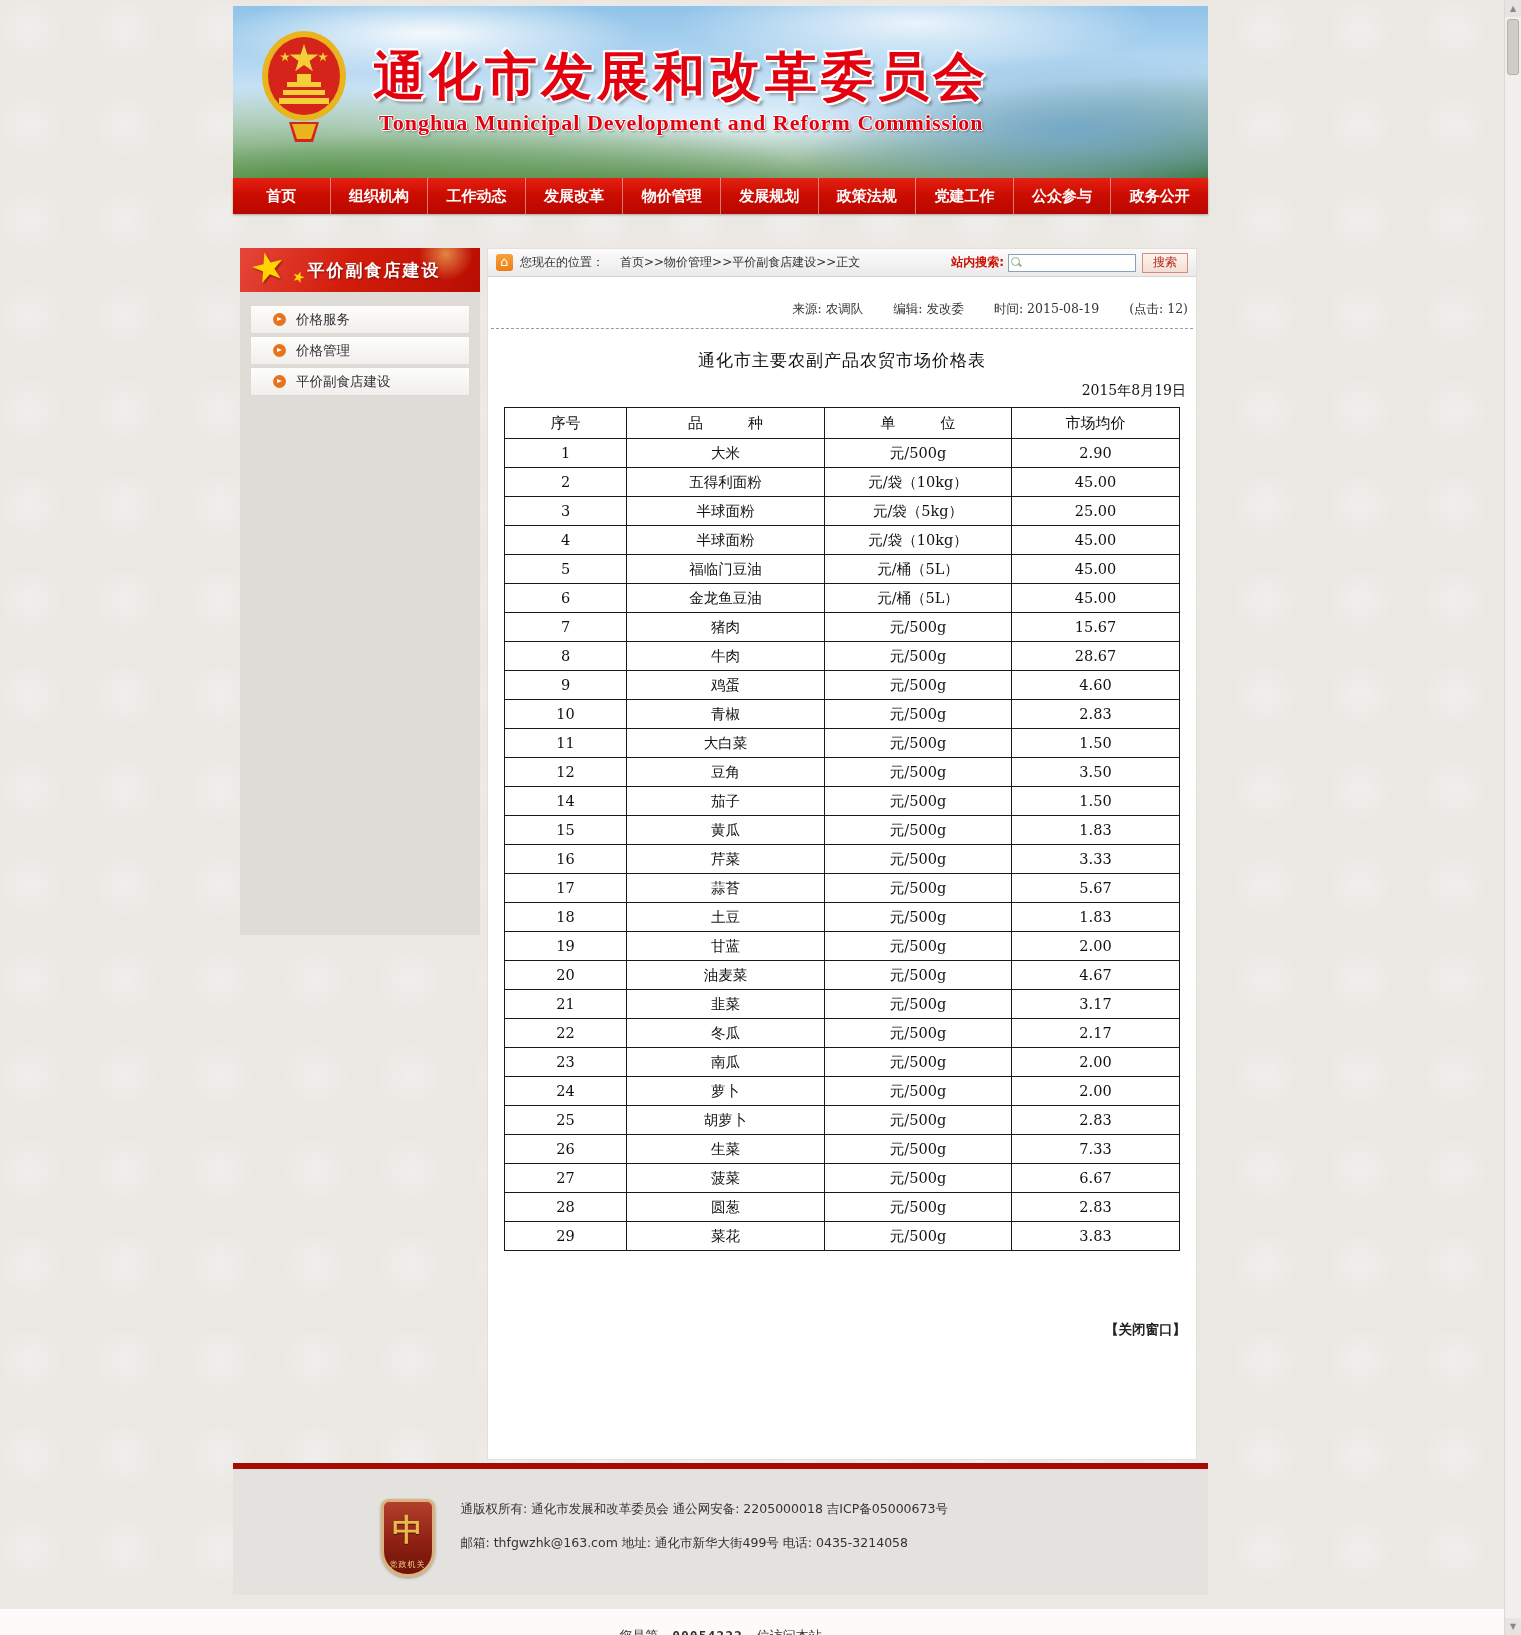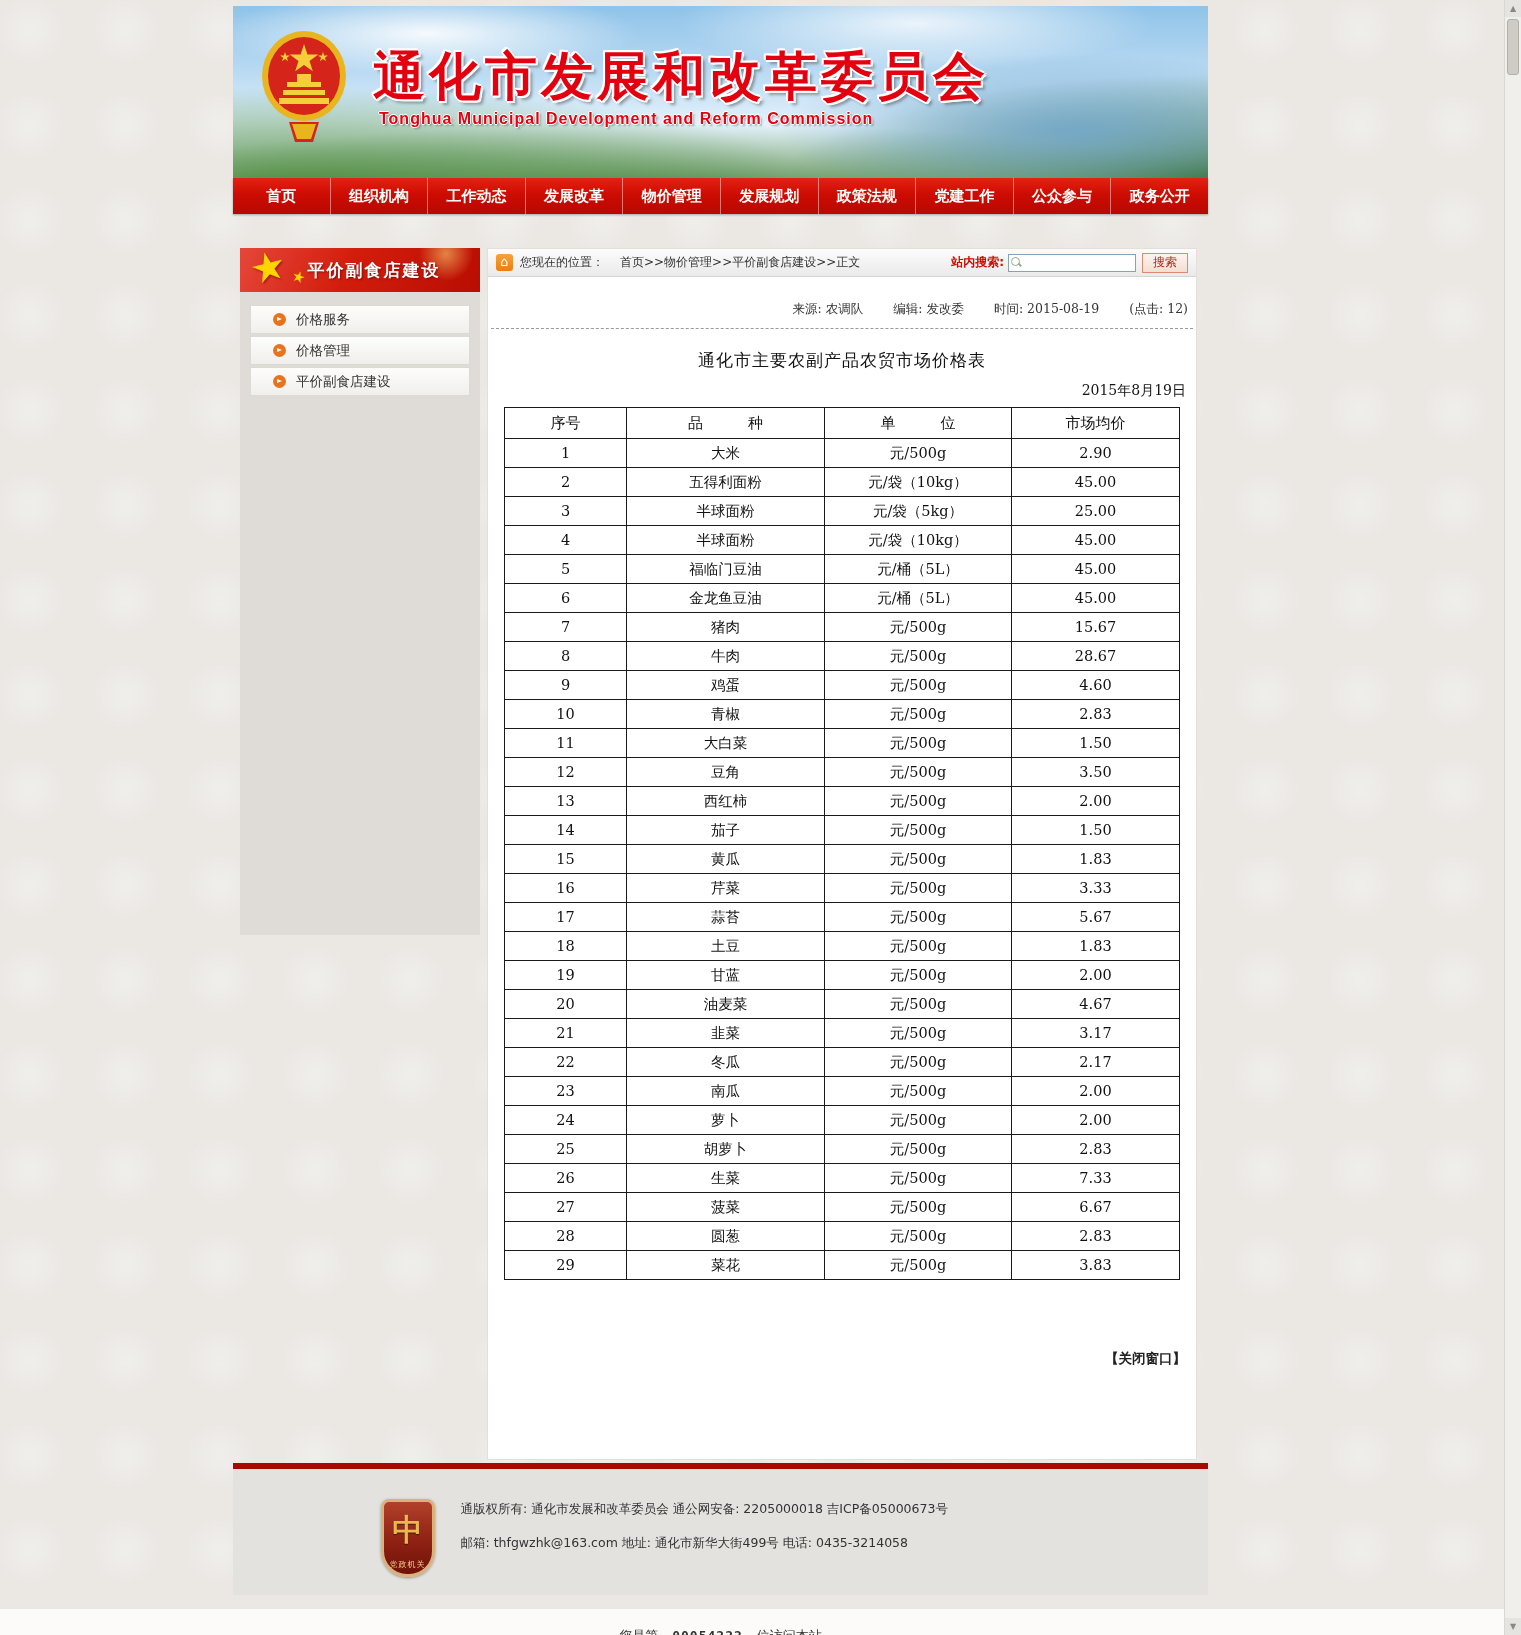--- a/index.html
+++ b/index.html
@@ -29,22 +29,22 @@
   }
   .emblem { position:absolute; left:28px; top:24px; width:86px; height:116px; }
   .banner-title {
     position:absolute; left:140px; top:36px; width:700px;
     font-size:52px; font-weight:bold; color:#e3000f; letter-spacing:4px; white-space:nowrap;
     text-shadow:-2px 0 0 #fff, 2px 0 0 #fff, 0 -2px 0 #fff, 0 2px 0 #fff,
                  -2px -2px 0 #fff, 2px 2px 0 #fff, 4px 4px 3px rgba(60,60,60,.45);
   }
   .banner-subtitle {
     position:absolute; left:146px; top:104px;
-    font-family:Liberation Sans, sans-serif;
-    font-size:16px; font-weight:bold; color:#e3000f; letter-spacing:1px; white-space:nowrap;
+    font-family:Liberation Serif, serif;
+    font-size:22px; font-weight:bold; color:#e3000f; letter-spacing:1px; white-space:nowrap;
     text-shadow:-1px 0 0 #fff, 1px 0 0 #fff, 0 -1px 0 #fff, 0 1px 0 #fff, 2px 2px 2px rgba(60,60,60,.4);
   }
 
   
   .navbar {
     height:36px; display:flex;
     background:linear-gradient(to bottom,#e42112 0%, #cd0c02 45%, #b80800 100%);
     box-shadow:0 1px 2px rgba(0,0,0,.3);
   }
   .nav-item {
@@ -338,26 +338,20 @@
               <td>元/500g</td>
               <td>1.50</td>
             </tr>
             <tr>
               <td>12</td>
               <td>豆角</td>
               <td>元/500g</td>
               <td>3.50</td>
             </tr>
             <tr>
-              <td>13</td>
-              <td>西红柿</td>
-              <td>元/500g</td>
-              <td>2.00</td>
-            </tr>
-            <tr>
               <td>14</td>
               <td>茄子</td>
               <td>元/500g</td>
               <td>1.50</td>
             </tr>
             <tr>
               <td>15</td>
               <td>黄瓜</td>
               <td>元/500g</td>
               <td>1.83</td>

